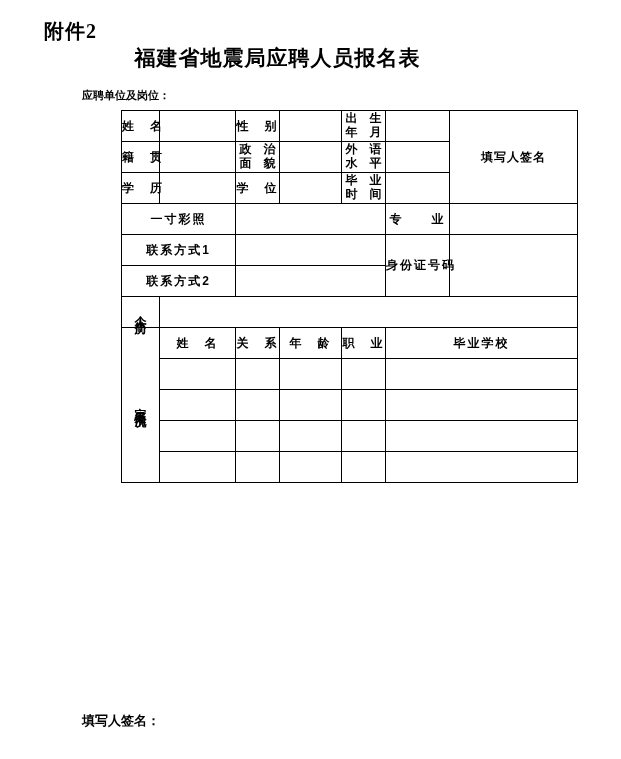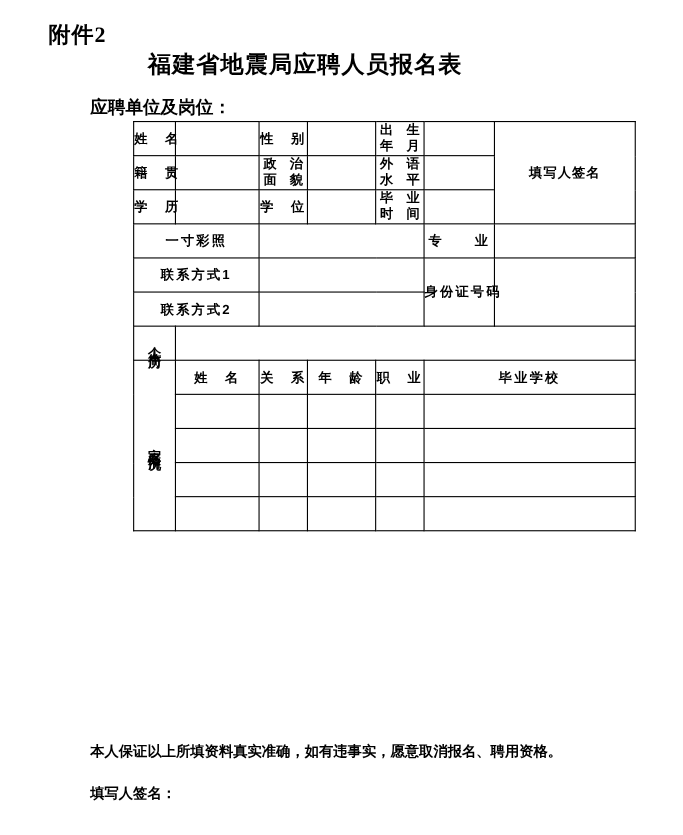--- a/index.html
+++ b/index.html
@@ -37,21 +37,21 @@
     text-align: center;
     font-family: "Liberation Serif", "DejaVu Serif", serif;
     font-weight: bold;
     font-size: 21px;
     letter-spacing: 1px;
   }
   .subtitle {
     position: absolute;
     left: 82px;
     top: 88px;
-    font-size: 16px;
+    font-size: 11px;
     font-family: "Liberation Sans", "DejaVu Sans", sans-serif;
     font-weight: bold;
   }
   table.form {
     position: absolute;
     left: 82px;
     top: 110px;
     border-collapse: collapse;
     width: 456px;
     table-layout: fixed;
@@ -242,16 +242,15 @@
       <tr>
         <td class="fam-cell"></td>
         <td class="fam-cell"></td>
         <td class="fam-cell"></td>
         <td class="fam-cell"></td>
         <td class="fam-cell" colspan="2"></td>
       </tr>
     </tbody>
   </table>
 
-  <div class="statement">本人保证以上所填资料真实准确，如有违事实，愿意取消报名、聘用资格。</div>
   <div class="signature">填写人签名：</div>
 
 </div>
 
 </body></html>

